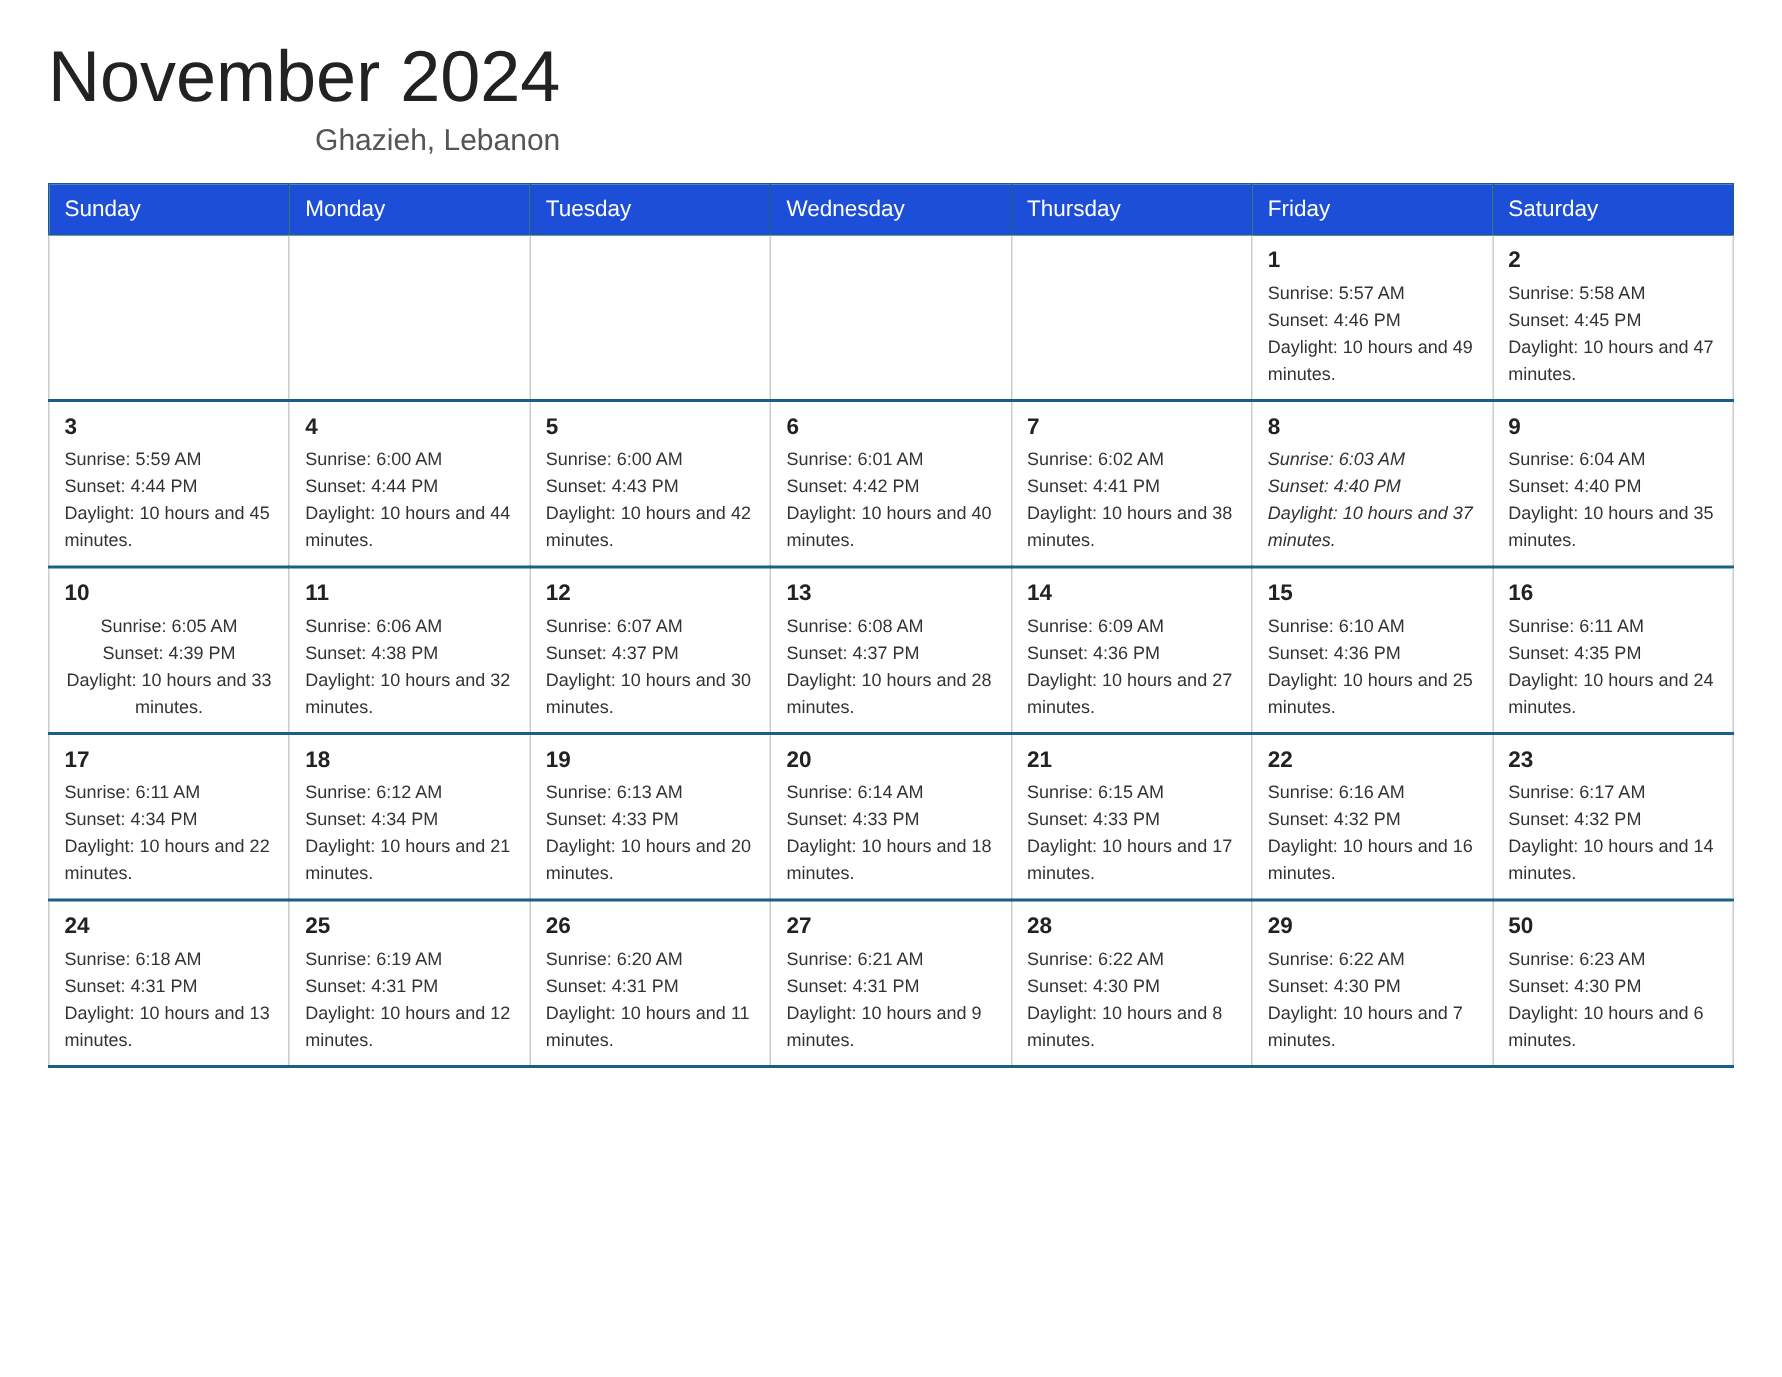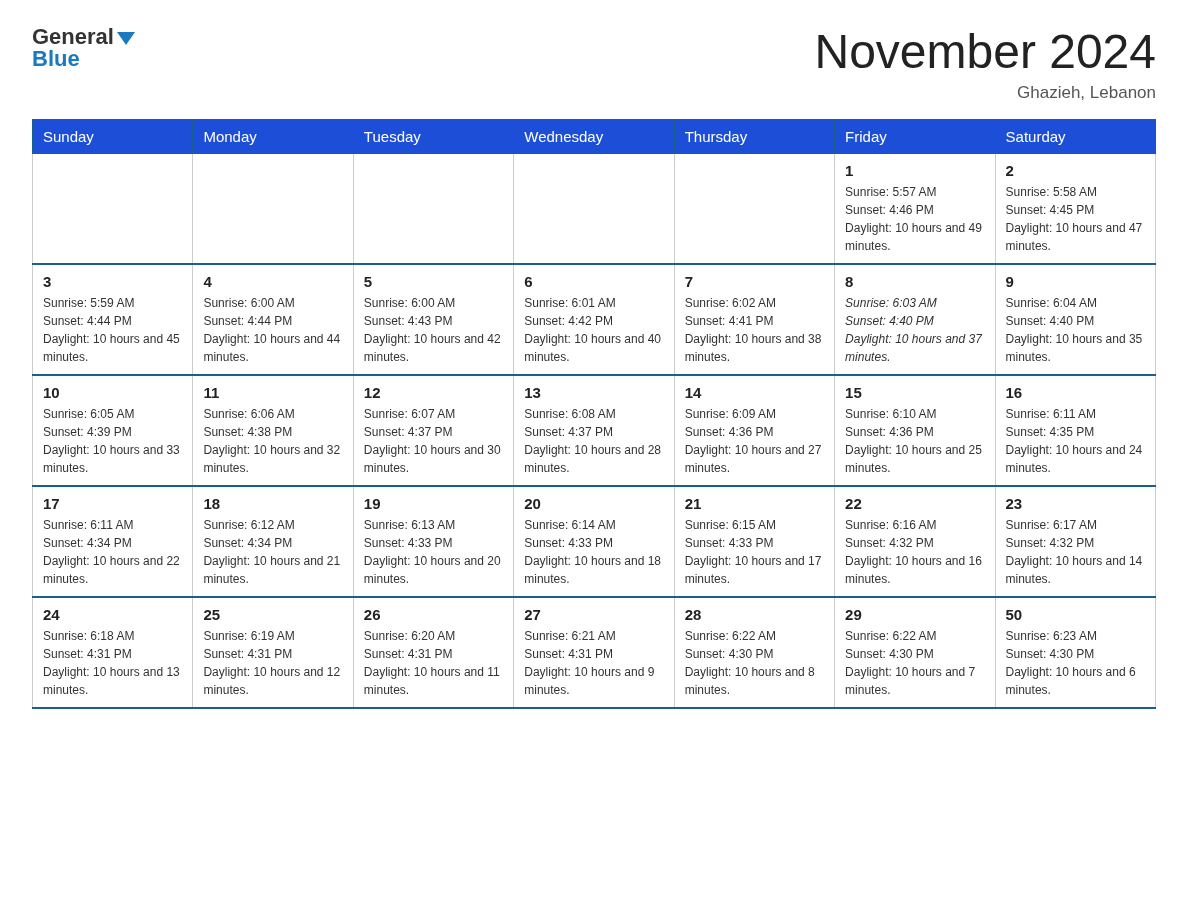--- a/index.html
+++ b/index.html
@@ -37,21 +37,21 @@
     }
     .title-block {
       text-align: right;
     }
     .month-title {
       font-size: 48px;
       font-weight: normal;
       color: #222;
     }
     .location {
-      font-size: 17px;
+      font-size: 20px;
       color: #555;
       margin-top: 4px;
     }
     .calendar {
       width: 100%;
       border-collapse: collapse;
     }
     .calendar thead tr th {
       background-color: #1d4ed8;
       color: #fff;
@@ -86,26 +86,20 @@
       line-height: 1.5;
     }
     .empty-cell {
       background: #fff;
     }
   </style>
 </head>
 <body>
 
 <div class="header">
-  <div class="logo">
-    <div class="logo-text">
-      General<span style="display:inline-block;width:0;height:0;border-left:9px solid transparent;border-right:9px solid transparent;border-top:13px solid #1a7abf;margin-left:3px;vertical-align:middle;"></span>
-    </div>
-    <div class="logo-line2">Blue</div>
-  </div>
   <div class="title-block">
     <div class="month-title">November 2024</div>
     <div class="location">Ghazieh, Lebanon</div>
   </div>
 </div>
 
 <table class="calendar">
   <thead>
     <tr>
       <th>Sunday</th>
@@ -177,21 +171,21 @@
         <td>
           <span class="day-number">9</span>
           <div class="day-info" style="white-space: pre-line;">Sunrise: 6:04 AM
 Sunset: 4:40 PM
 Daylight: 10 hours and 35 minutes.</div>
         </td>
       </tr>
       <tr>
         <td>
           <span class="day-number">10</span>
-          <div class="day-info" style="white-space: pre-line;">Sunrise: 6:05 AM
+          <div class="day-info" style="white-space: pre-line; text-align: center;">Sunrise: 6:05 AM
 Sunset: 4:39 PM
 Daylight: 10 hours and 33 minutes.</div>
         </td>
         <td>
           <span class="day-number">11</span>
           <div class="day-info" style="white-space: pre-line;">Sunrise: 6:06 AM
 Sunset: 4:38 PM
 Daylight: 10 hours and 32 minutes.</div>
         </td>
         <td>

